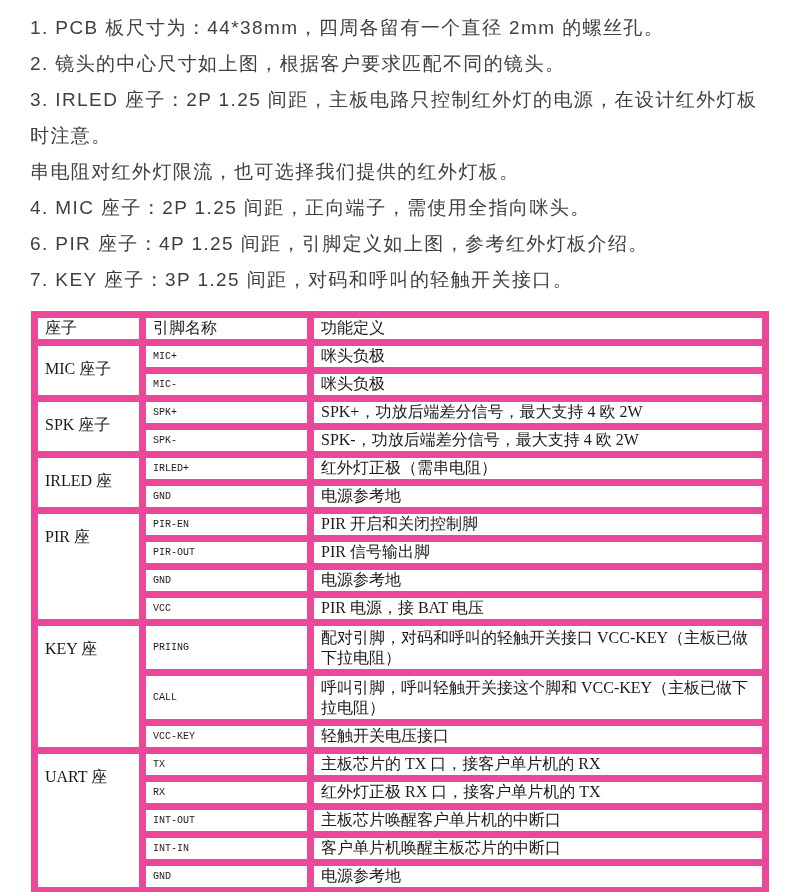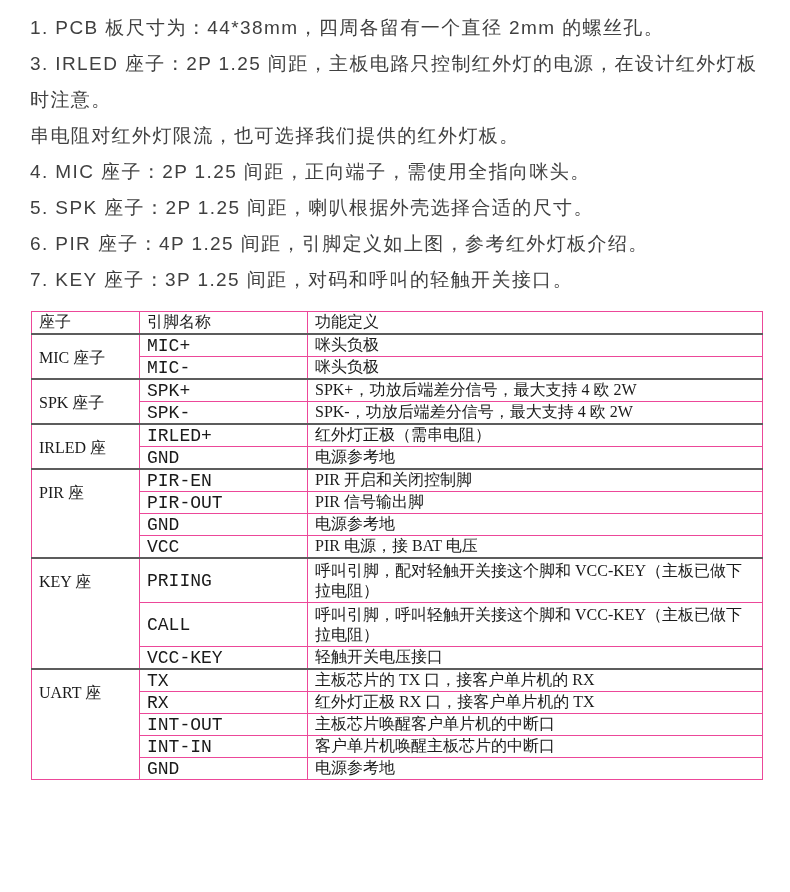--- a/index.html
+++ b/index.html
@@ -38,57 +38,57 @@
     width: 731px;
     margin: 13px 0 0 31px;
     color: #1a1a1a;
     font-family: "Liberation Serif", "DejaVu Serif", serif;
     font-size: 16px;
   }
   .pin-table col.c1 { width: 108px; }
   .pin-table col.c2 { width: 168px; }
   .pin-table col.c3 { width: 455px; }
   .pin-table th, .pin-table td {
-    border: 1px solid #ec4899;
+    border: 7px solid #ec4899;
     padding: 0 6px 0 7px;
     height: 21px;
     text-align: left;
     vertical-align: middle;
     font-weight: normal;
     white-space: nowrap;
     overflow: hidden;
   }
   .pin-table tr.group-top th,
   .pin-table tr.group-top td {
     border-top: 2px solid #5c5c5c;
   }
   .pin-table td.conn { vertical-align: top; padding-top: 13px; }
   .pin-table td.pin, .pin-table td.conn-latin {
     font-family: "Liberation Mono", "DejaVu Sans Mono", monospace;
-    font-size: 18px;
+    font-size: 10px;
   }
   .pin-table tr.tall td { height: 43px; }
   .pin-table td.func-wrap {
     white-space: normal;
     line-height: 20px;
     overflow: visible;
   }
 </style>
 </head>
 <body>
 
 <div class="page">
 
   <div class="notes">
     <div class="note-line">1. PCB 板尺寸为：44*38mm，四周各留有一个直径 2mm 的螺丝孔。</div>
+    <div class="note-line">2. 镜头的中心尺寸如上图，根据客户要求匹配不同的镜头。</div>
     <div class="note-line">3. IRLED 座子：2P 1.25 间距，主板电路只控制红外灯的电源，在设计红外灯板</div>
     <div class="note-line">时注意。</div>
     <div class="note-line">串电阻对红外灯限流，也可选择我们提供的红外灯板。</div>
     <div class="note-line">4. MIC 座子：2P 1.25 间距，正向端子，需使用全指向咪头。</div>
-    <div class="note-line">5. SPK 座子：2P 1.25 间距，喇叭根据外壳选择合适的尺寸。</div>
     <div class="note-line">6. PIR 座子：4P 1.25 间距，引脚定义如上图，参考红外灯板介绍。</div>
     <div class="note-line">7. KEY 座子：3P 1.25 间距，对码和呼叫的轻触开关接口。</div>
   </div>
 
   <table class="pin-table">
     <colgroup>
         <col class="c1">
         <col class="c2">
         <col class="c3">
       </colgroup>
@@ -144,21 +144,21 @@
       <td class="func">电源参考地</td>
     </tr>
     <tr>
       <td class="pin">VCC</td>
       <td class="func">PIR 电源，接 BAT 电压</td>
     </tr>
 
     <tr class="group-top tall">
       <td class="conn" rowspan="3">KEY 座</td>
       <td class="pin">PRIING</td>
-      <td class="func func-wrap">呼叫引脚，配对轻触开关接这个脚和 VCC-KEY（主板已做下拉电阻）</td>
+      <td class="func func-wrap">配对引脚，对码和呼叫的轻触开关接口 VCC-KEY（主板已做下拉电阻）</td>
     </tr>
     <tr class="tall">
       <td class="pin">CALL</td>
       <td class="func func-wrap">呼叫引脚，呼叫轻触开关接这个脚和 VCC-KEY（主板已做下拉电阻）</td>
     </tr>
     <tr>
       <td class="pin">VCC-KEY</td>
       <td class="func">轻触开关电压接口</td>
     </tr>
 

